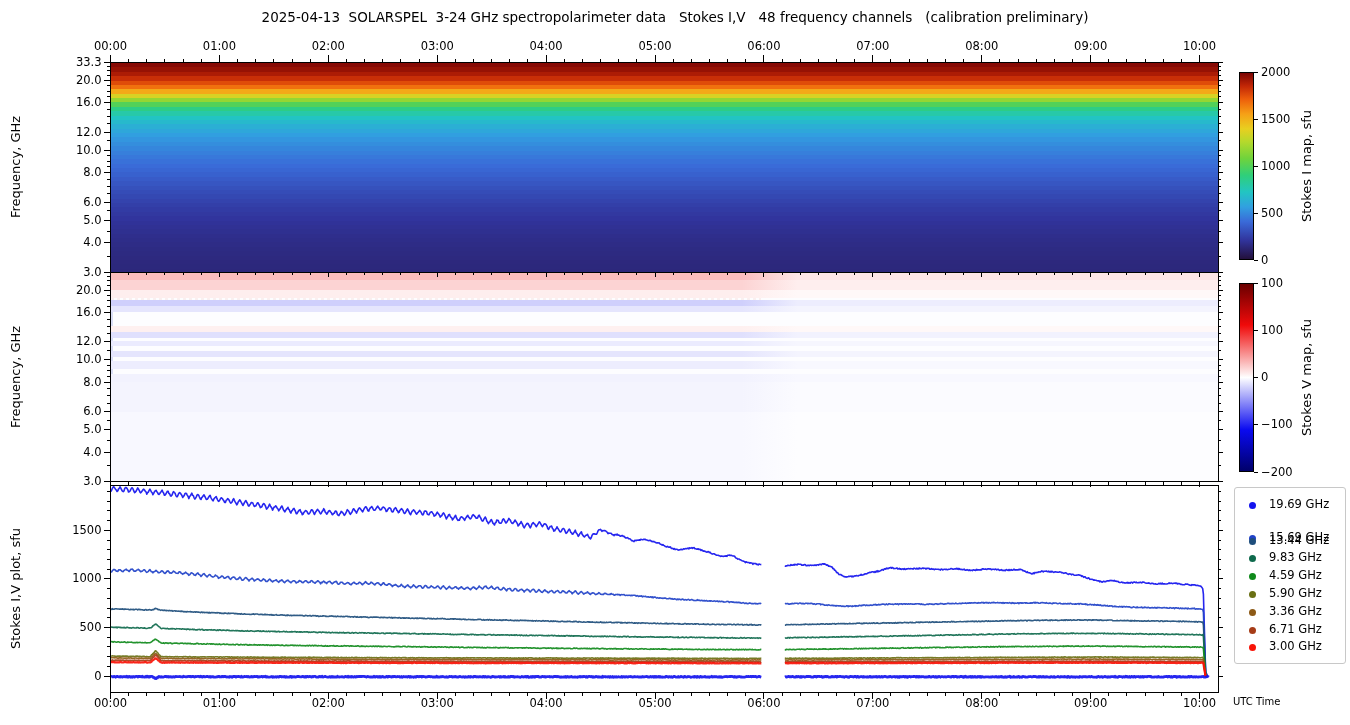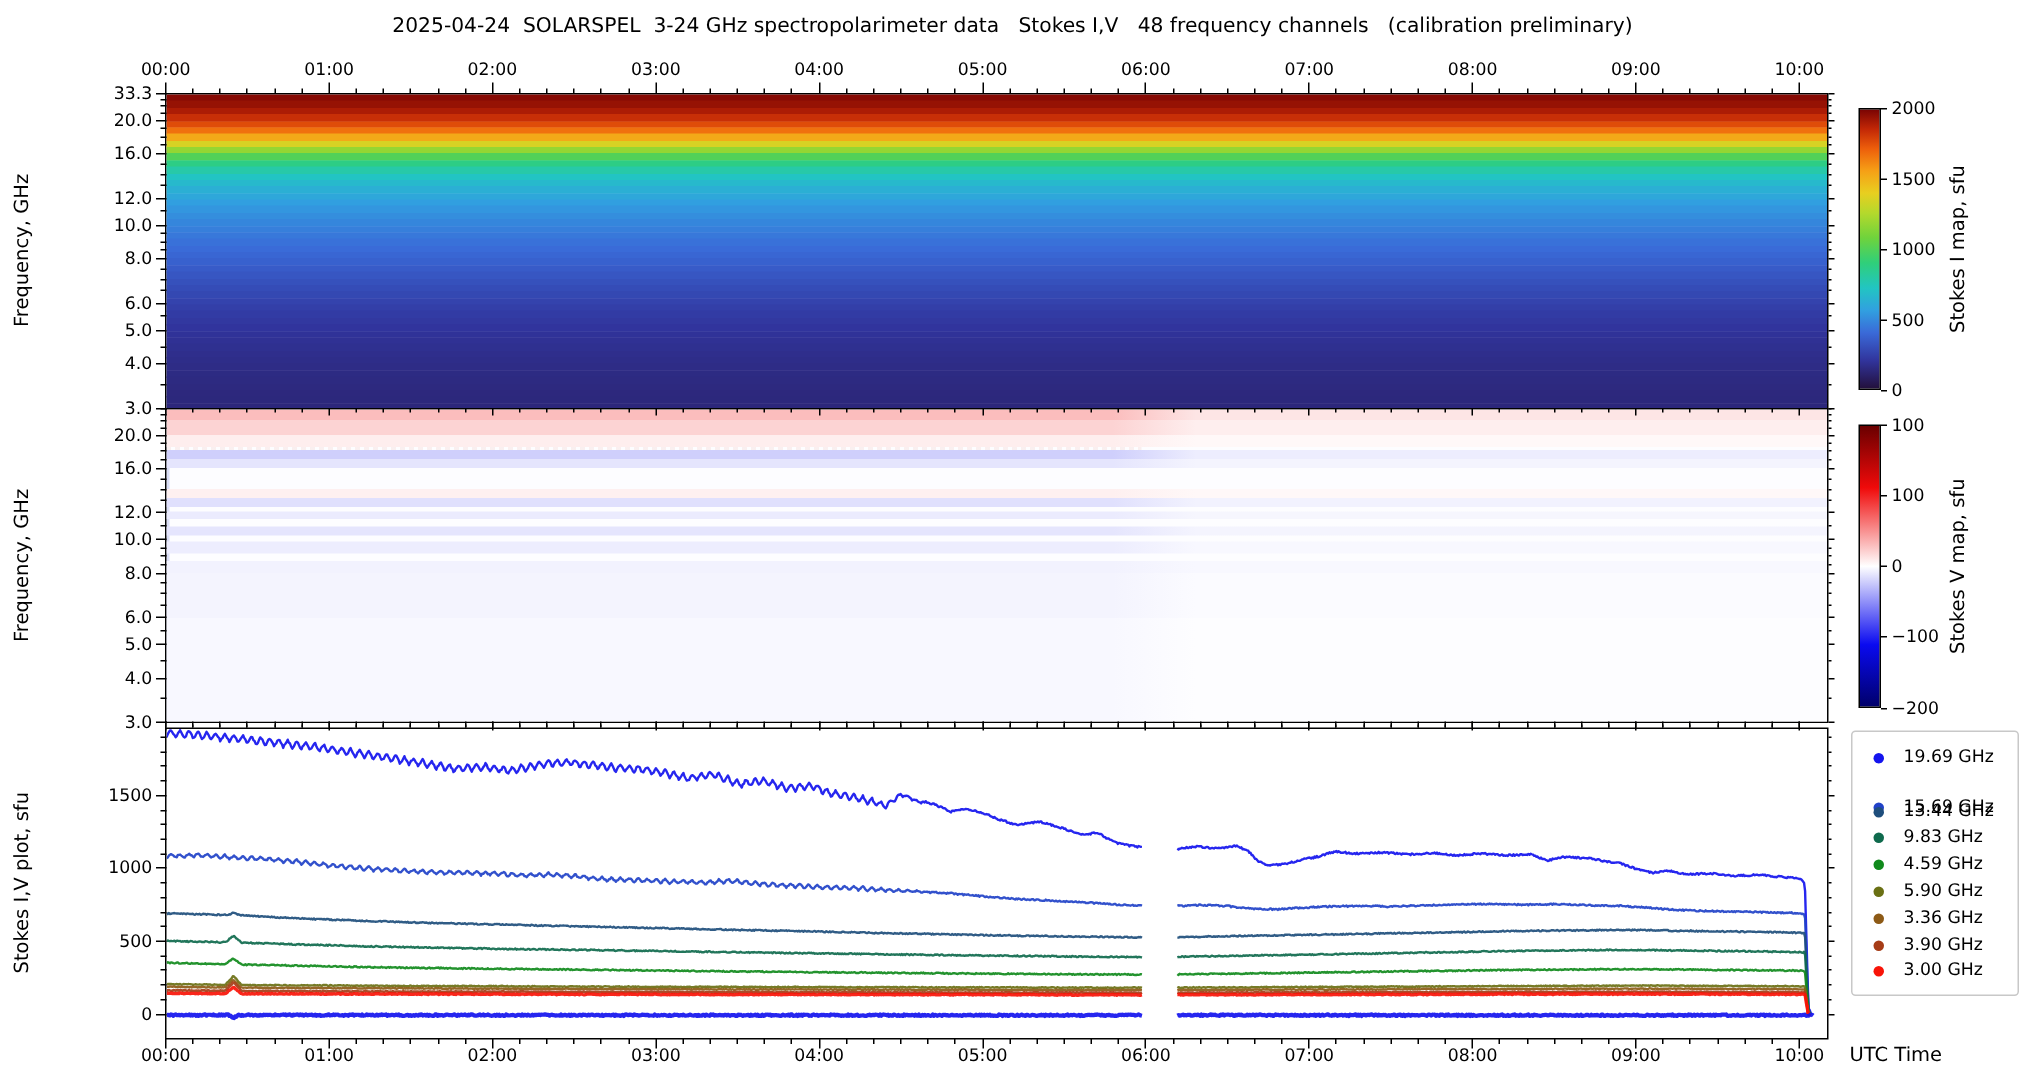--- a/index.html
+++ b/index.html
@@ -6,35 +6,35 @@
   .fig{position:relative;width:1350px;height:725px;background:#ffffff;overflow:hidden;
        font-family:"DejaVu Sans","Liberation Sans",sans-serif;color:#000;}
   .title{position:absolute;left:0;right:0;top:9px;text-align:center;font-size:13.5px;white-space:pre;}
   .panel{position:absolute;border:1px solid #000;box-sizing:border-box;background:#fff;overflow:hidden;}
   .xticklabel{position:absolute;width:46px;margin-left:-23px;text-align:center;font-size:11.5px;}
   .yticklabel{position:absolute;width:48px;text-align:right;font-size:11.5px;}
   .cbticklabel{position:absolute;text-align:left;font-size:11.5px;}
   .tick{position:absolute;background:#000;}
   .vlabel{position:absolute;writing-mode:vertical-rl;transform:rotate(180deg);
           display:flex;align-items:center;justify-content:center;font-size:13px;white-space:nowrap;}
-  .utc{position:absolute;font-size:13px;}
+  .utc{position:absolute;font-size:10px;}
   .cbar{position:absolute;border:1px solid #000;box-sizing:border-box;}
   .legend{position:absolute;background:#fff;border:1px solid #c8c8c8;border-radius:3px;box-sizing:border-box;}
   .legend-item{position:absolute;left:0;width:100%;height:19px;}
   .legend-dot{position:absolute;left:14px;top:6px;width:7px;height:7px;border-radius:50%;}
   .legend-label{position:absolute;left:34px;top:1px;font-size:11.5px;}
   .row{position:absolute;left:0;width:100%;}
   .band{position:absolute;left:0;width:100%;}
   svg{position:absolute;left:0;top:0;}
 </style>
 </head>
 <body>
 
 <div class="fig">
-  <div class="title">2025-04-24  SOLARSPEL  3-24 GHz spectropolarimeter data   Stokes I,V   48 frequency channels   (calibration preliminary)</div>
+  <div class="title">2025-04-13  SOLARSPEL  3-24 GHz spectropolarimeter data   Stokes I,V   48 frequency channels   (calibration preliminary)</div>
 
   <div class="vlabel" id="ylabel-i" style="left:6px;top:62px;height:210px;width:18px;">Frequency, GHz</div>
   <div class="vlabel" id="ylabel-v" style="left:6px;top:272px;height:209px;width:18px;">Frequency, GHz</div>
   <div class="vlabel" id="ylabel-p" style="left:6px;top:485px;height:207px;width:18px;">Stokes I,V plot, sfu</div>
 
   <div class="panel" id="panelI" style="left:110px;top:62px;width:1109px;height:211px;">
       <div style="left: 0%; top: 0px; width: 58.75%; height: 100%;">
         <div class="row" style="top: 0px; height: 4.975px; background: rgb(122, 4, 3);"></div>
         <div class="row" style="top: 4.375px; height: 4.975px; background: rgb(122, 4, 3);"></div>
         <div class="row" style="top: 8.75px; height: 4.975px; background: rgb(122, 4, 3);"></div>
@@ -198,21 +198,21 @@
       <div class="legend-item" style="top: 97px;">
         <div class="legend-dot" style="background: rgb(106, 112, 20);"></div>
         <div class="legend-label">5.90 GHz</div>
       </div>
       <div class="legend-item" style="top: 114.8px;">
         <div class="legend-dot" style="background: rgb(141, 90, 22);"></div>
         <div class="legend-label">3.36 GHz</div>
       </div>
       <div class="legend-item" style="top: 132.6px;">
         <div class="legend-dot" style="background: rgb(166, 60, 23);"></div>
-        <div class="legend-label">3.90 GHz</div>
+        <div class="legend-label">6.71 GHz</div>
       </div>
       <div class="legend-item" style="top: 150.4px;">
         <div class="legend-dot" style="background: rgb(248, 20, 8);"></div>
         <div class="legend-label">3.00 GHz</div>
       </div>
     </div>
 
   <div class="utc" style="left:1233px;top:696px;">UTC Time</div>
 
   <div id="decor">

